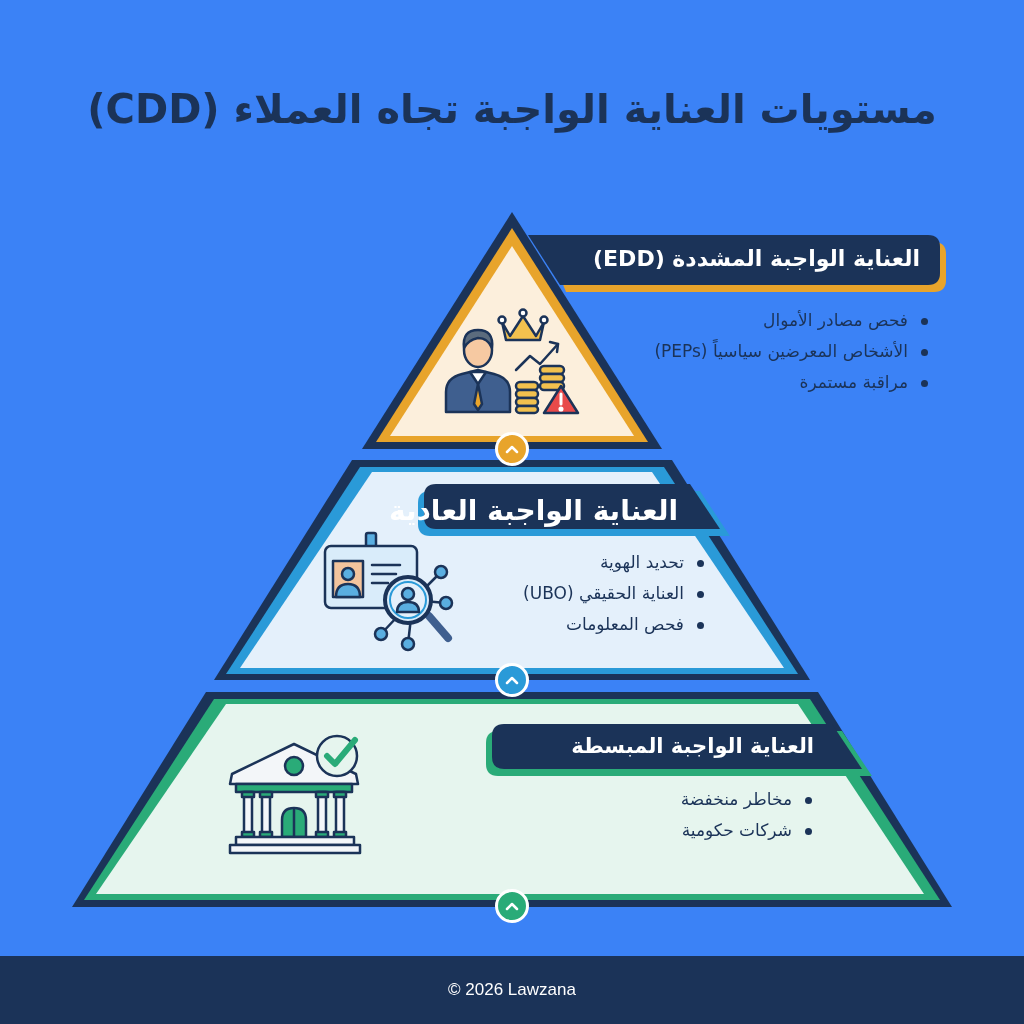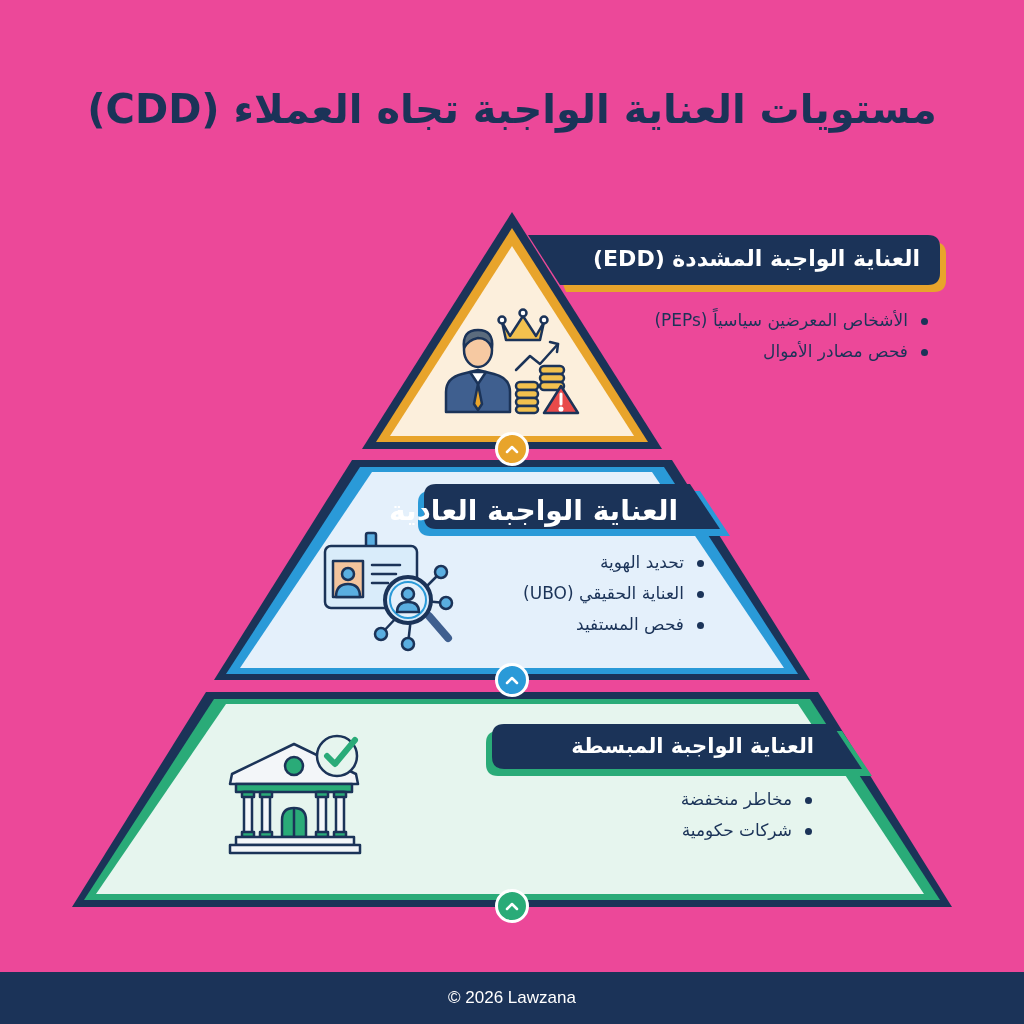--- a/index.html
+++ b/index.html
@@ -1,18 +1,18 @@
 <!DOCTYPE html>
 <html><head>
   <meta charset="utf-8">
   <style>
     * { margin: 0; padding: 0; box-sizing: border-box; }
     html, body { width: 1024px; height: 1024px; overflow: hidden; background: #f7f9fb; }
     body { position: relative; font-family: "DejaVu Sans", sans-serif; color: #1b3358; }
-    .page { position: absolute; inset: 0; background: #ec4899; }
+    .page { position: absolute; inset: 0; background: #3b82f6; }
     .title {
       position: absolute; left: 0; right: 0; top: 86px; text-align: center;
       font-size: 40px; font-weight: bold; color: #1b3358; direction: rtl;
       letter-spacing: 0px;
     }
     svg.pyr { position: absolute; left: 0; top: 0; }
     .banner-text {
       position: absolute; direction: rtl; color: #ffffff; font-weight: bold;
       font-size: 21px; white-space: nowrap; text-align: right;
     }
@@ -25,21 +25,21 @@
       content: ""; position: absolute; right: 2px; top: 13px; width: 7px; height: 7px;
       border-radius: 50%; background: #1b3358;
     }
     .chev {
       position: absolute; width: 34px; height: 34px; border-radius: 50%;
       border: 3px solid #ffffff; display: flex; align-items: center; justify-content: center;
       color: #fff; font-size: 16px; font-weight: bold;
     }
     .chev svg { display: block; }
     .footer {
-      position: absolute; left: 0; right: 0; bottom: 0; height: 52px; background: #1b3358;
+      position: absolute; left: 0; right: 0; bottom: 0; height: 68px; background: #1b3358;
       color: #ffffff; font-family: "Liberation Sans", sans-serif; font-size: 17px;
       display: flex; align-items: center; justify-content: center;
     }
   </style>
 </head>
 <body>
 
 <div class="page">
 
   <h1 class="title">مستويات العناية الواجبة تجاه العملاء (CDD)</h1>
@@ -162,29 +162,30 @@
       <line x1="294" y1="810" x2="294" y2="837"></line>
       <rect x="236" y="837" width="118" height="8" fill="#f3f6f9"></rect>
       <rect x="230" y="845" width="130" height="8" fill="#f3f6f9"></rect>
       <circle cx="337" cy="756" r="20" fill="#e6f5ee"></circle>
       <polyline points="327,756 335,764 355,740" fill="none" stroke="#2aab78" stroke-width="6"></polyline>
     </g>
   </svg>
 
   <div class="banner-text" style="right:104px; top:246px; font-size:22px;margin-left:32px;">العناية الواجبة المشددة (EDD)</div>
   <ul class="bullets" style="right:94px; top:305px;">
+    <li>فحص مصادر الأموال</li>
     <li>الأشخاص المعرضين سياسياً (PEPs)</li>
-    <li>فحص مصادر الأموال</li>
+    <li>مراقبة مستمرة</li>
   </ul>
 
   <div class="banner-text" style="right:346px; top:494px; font-size:28px;">العناية الواجبة العادية</div>
   <ul class="bullets" style="right:318px; top:547px;margin-left:28px;">
     <li>تحديد الهوية</li>
     <li>العناية الحقيقي (UBO)</li>
-    <li>فحص المستفيد</li>
+    <li>فحص المعلومات</li>
   </ul>
 
   <div class="banner-text" style="right:210px; top:734px; font-size:21px;">العناية الواجبة المبسطة</div>
   <ul class="bullets" style="right:210px; top:784px;">
     <li>مخاطر منخفضة</li>
     <li>شركات حكومية</li>
   </ul>
 
   <div class="chev" style="left:495px; top:432px; background:#e8a42b;">
     <svg width="14" height="9" viewBox="0 0 14 9">

